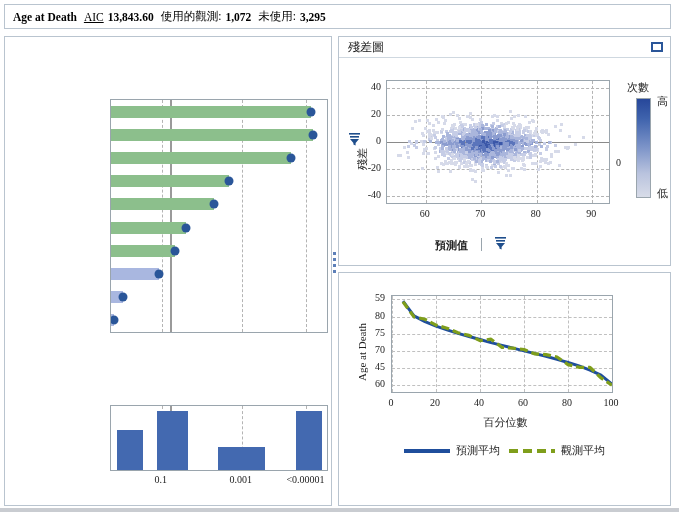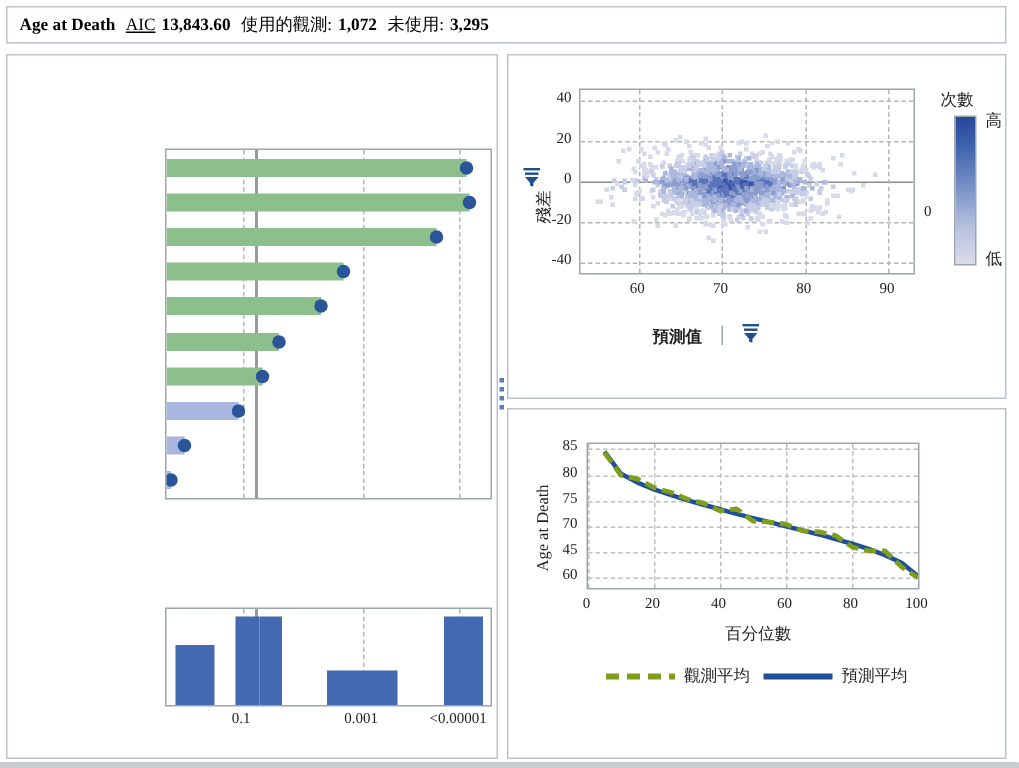--- a/index.html
+++ b/index.html
@@ -190,20 +190,24 @@
       <div id="pv-xticks">
           <div class="tick" style="left: 155.76px; top: 437px; transform: translateX(-50%);">0.1</div>
           <div class="tick" style="left: 235.68px; top: 437px; transform: translateX(-50%);">0.001</div>
           <div class="tick" style="left: 300.48px; top: 437px; transform: translateX(-50%);">&lt;0.00001</div>
         </div>
 
     </div>
   </div>
 
   <div class="panel" id="panel-resid">
+    <div class="panel-head">
+      <span class="panel-title">殘差圖</span>
+      <span class="maxbtn"></span>
+    </div>
     <div class="panel-body">
 
       <div id="res-plot">
         <div id="res-grid">
             <div class="res-h" style="top: 6.77778px;"></div>
             <div class="res-h" style="top: 33.8889px;"></div>
             <div class="res-h zero" style="top: 61px;"></div>
             <div class="res-h" style="top: 88.1111px;"></div>
             <div class="res-h" style="top: 115.222px;"></div>
             <div class="res-v" style="left: 38.85px;"></div>
@@ -1723,21 +1727,21 @@
             <div class="as-v" style="left: 176px;"></div>
             <div class="as-v" style="left: 220px;"></div>
           </div>
         <svg id="as-svg" width="220" height="96" viewBox="0 0 220 96" style="position:absolute;left:0;top:0;">
             <polyline points="11.0,5.1 22.0,19.9 33.0,25.7 44.0,30.2 55.0,33.9 66.0,37.4 77.0,40.5 88.0,43.5 99.0,46.6 110.0,49.4 121.0,52.1 132.0,54.9 143.0,57.6 154.0,60.3 165.0,63.4 176.0,66.5 187.0,69.9 198.0,74.1 209.0,79.2 220.0,88.1" fill="none" stroke="#1f4e9c" stroke-width="3" stroke-linejoin="round"></polyline>
             <polyline points="11.0,5.8 22.0,20.9 33.0,23.3 44.0,29.1 55.0,32.2 66.0,36.7 77.0,39.4 88.0,44.6 99.0,43.2 110.0,51.4 121.0,52.1 132.0,53.5 143.0,57.9 154.0,58.6 165.0,61.0 176.0,68.6 187.0,71.3 198.0,71.3 209.0,81.9 220.0,89.1" fill="none" stroke="#7f9e1b" stroke-width="3.2" stroke-linejoin="round" stroke-dasharray="8,4"></polyline>
           </svg>
       </div>
 
       <div id="as-yticks">
-          <div class="tick" style="left: 22px; width: 24px; text-align: right; top: 19.4286px;">85</div>
+          <div class="tick" style="left: 22px; width: 24px; text-align: right; top: 19.4286px;">59</div>
           <div class="tick" style="left: 22px; width: 24px; text-align: right; top: 36.5714px;">80</div>
           <div class="tick" style="left: 22px; width: 24px; text-align: right; top: 53.7143px;">75</div>
           <div class="tick" style="left: 22px; width: 24px; text-align: right; top: 70.8571px;">70</div>
           <div class="tick" style="left: 22px; width: 24px; text-align: right; top: 88px;">45</div>
           <div class="tick" style="left: 22px; width: 24px; text-align: right; top: 105.143px;">60</div>
         </div>
       <div id="as-xticks">
           <div class="tick" style="left: 52px; top: 124px; transform: translateX(-50%);">0</div>
           <div class="tick" style="left: 96px; top: 124px; transform: translateX(-50%);">20</div>
           <div class="tick" style="left: 140px; top: 124px; transform: translateX(-50%);">40</div>
@@ -1745,26 +1749,26 @@
           <div class="tick" style="left: 228px; top: 124px; transform: translateX(-50%);">80</div>
           <div class="tick" style="left: 272px; top: 124px; transform: translateX(-50%);">100</div>
         </div>
 
       <div class="axlab ylab-rot" style="left:17px;top:108px;font-family:'Liberation Serif',serif;">Age at Death</div>
 
       <div class="axlab" style="left:0;width:333px;text-align:center;top:142px;">百分位數</div>
 
       <div class="legend-row" style="top:170px;">
         <span class="leg-item">
+          <span class="leg-swatch-solid"></span>
+          <span class="leg-text">預測平均</span>
+        </span>
+        <span class="leg-item">
           <span class="leg-swatch-dash"></span>
           <span class="leg-text">觀測平均</span>
-        </span>
-        <span class="leg-item">
-          <span class="leg-swatch-solid"></span>
-          <span class="leg-text">預測平均</span>
         </span>
       </div>
     </div>
   </div>
 
   <div class="splitter" style="left:332px;top:252px;">
     <i></i>
       <i></i>
       <i></i>
       <i></i>

